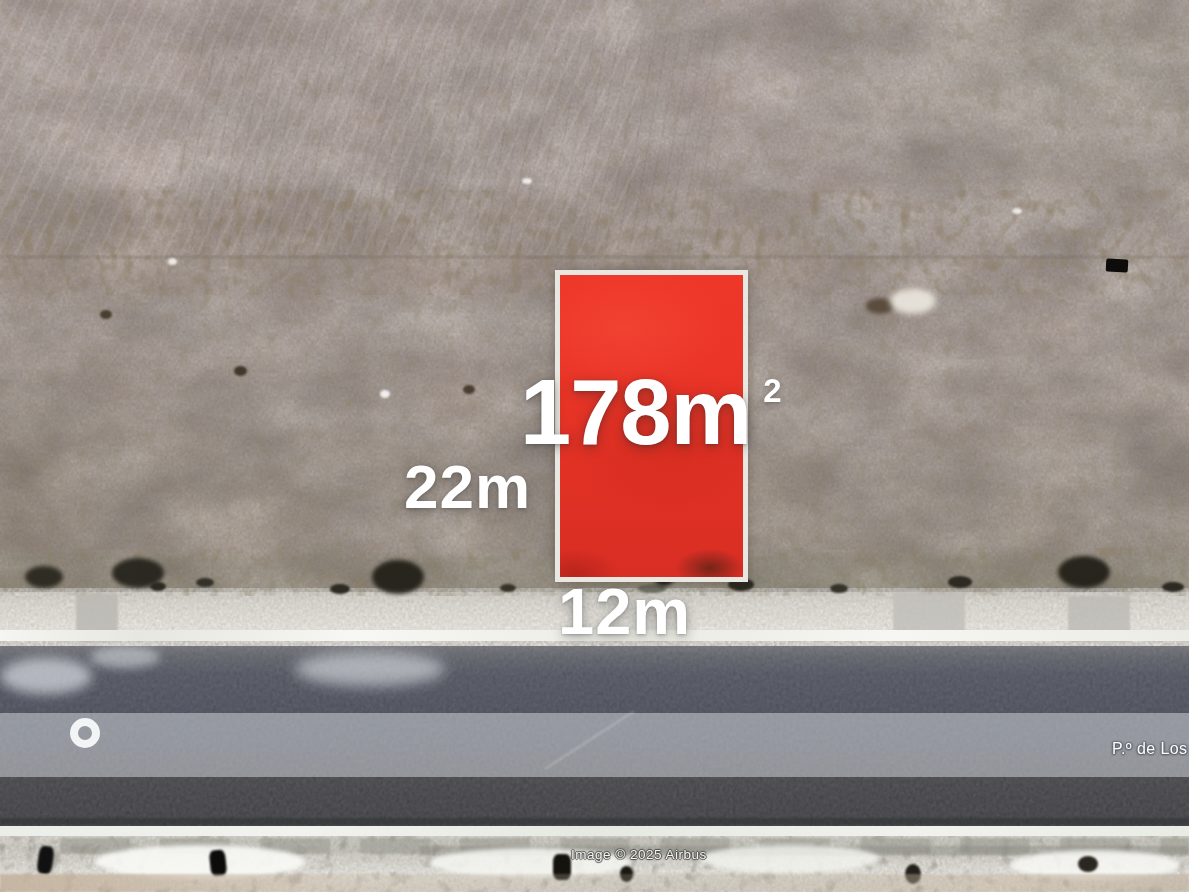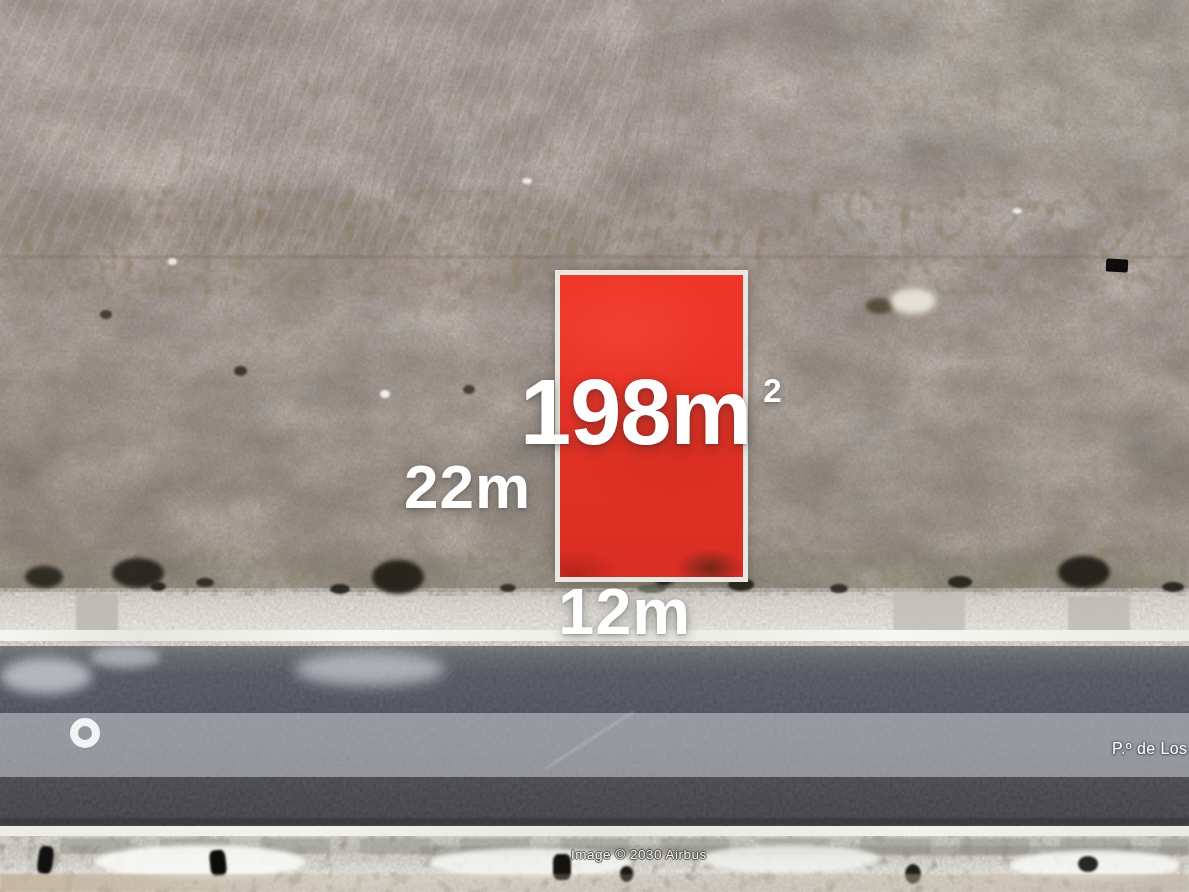--- a/index.html
+++ b/index.html
@@ -184,20 +184,20 @@
   <div class="b" style="left:38px;top:846px;width:15px;height:28px;background:#111;border-radius:30%;transform:rotate(8deg);filter:blur(1px);"></div>
   <div class="b" style="left:210px;top:850px;width:16px;height:26px;background:#0c0c0a;border-radius:30%;transform:rotate(-6deg);filter:blur(1px);"></div>
   <div class="b" style="left:553px;top:854px;width:18px;height:26px;background:#15130e;border-radius:30%;filter:blur(1px);"></div>
   <div class="b" style="left:620px;top:866px;width:13px;height:16px;background:#1a1812;filter:blur(1px);"></div>
   <div class="b" style="left:905px;top:864px;width:16px;height:20px;background:#23201a;filter:blur(1px);"></div>
   <div class="b" style="left:1078px;top:856px;width:20px;height:16px;background:#2a2720;filter:blur(1px);"></div>
   <div class="d" style="left:0;top:874px;width:1189px;height:18px;background:linear-gradient(90deg,rgba(193,173,150,0.8) 0%,rgba(200,185,165,0.4) 30%,rgba(170,158,142,0.25) 55%,rgba(196,180,158,0.5) 85%,rgba(186,170,150,0.6) 100%);filter:blur(1px);"></div>
 
   <div class="plot"></div>
 
-  <div class="mlabel area-label"><span>198m</span><sup>2</sup></div>
+  <div class="mlabel area-label"><span>178m</span><sup>2</sup></div>
   <div class="mlabel depth-label">22m</div>
   <div class="mlabel width-label">12m</div>
 
   <div class="road-name">P.º de Los</div>
-  <div class="attribution">Image © 2030 Airbus</div>
+  <div class="attribution">Image © 2025 Airbus</div>
 
 </div>
 
 </body></html>

